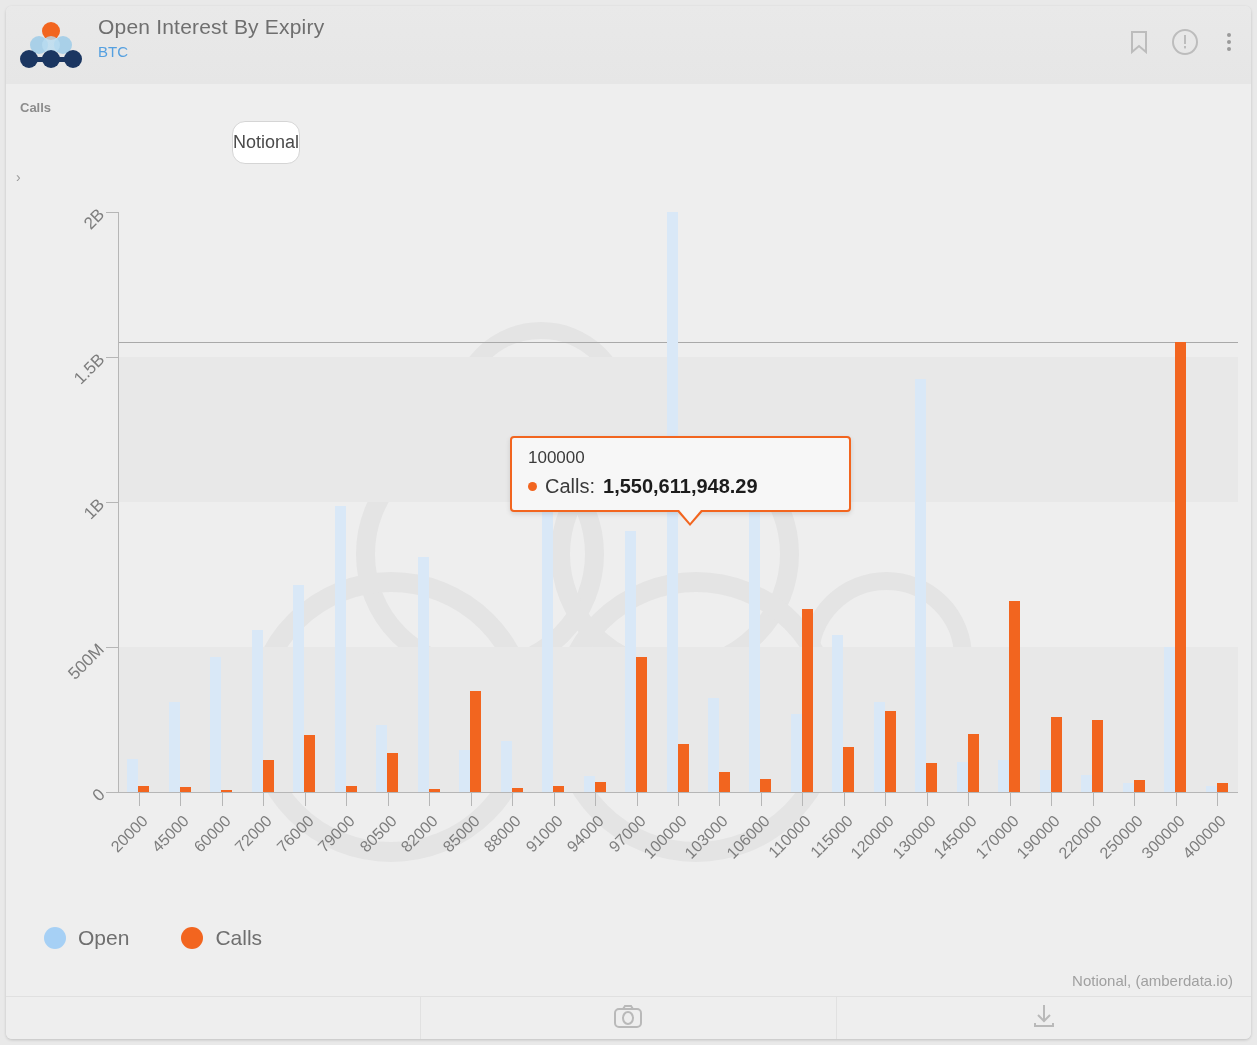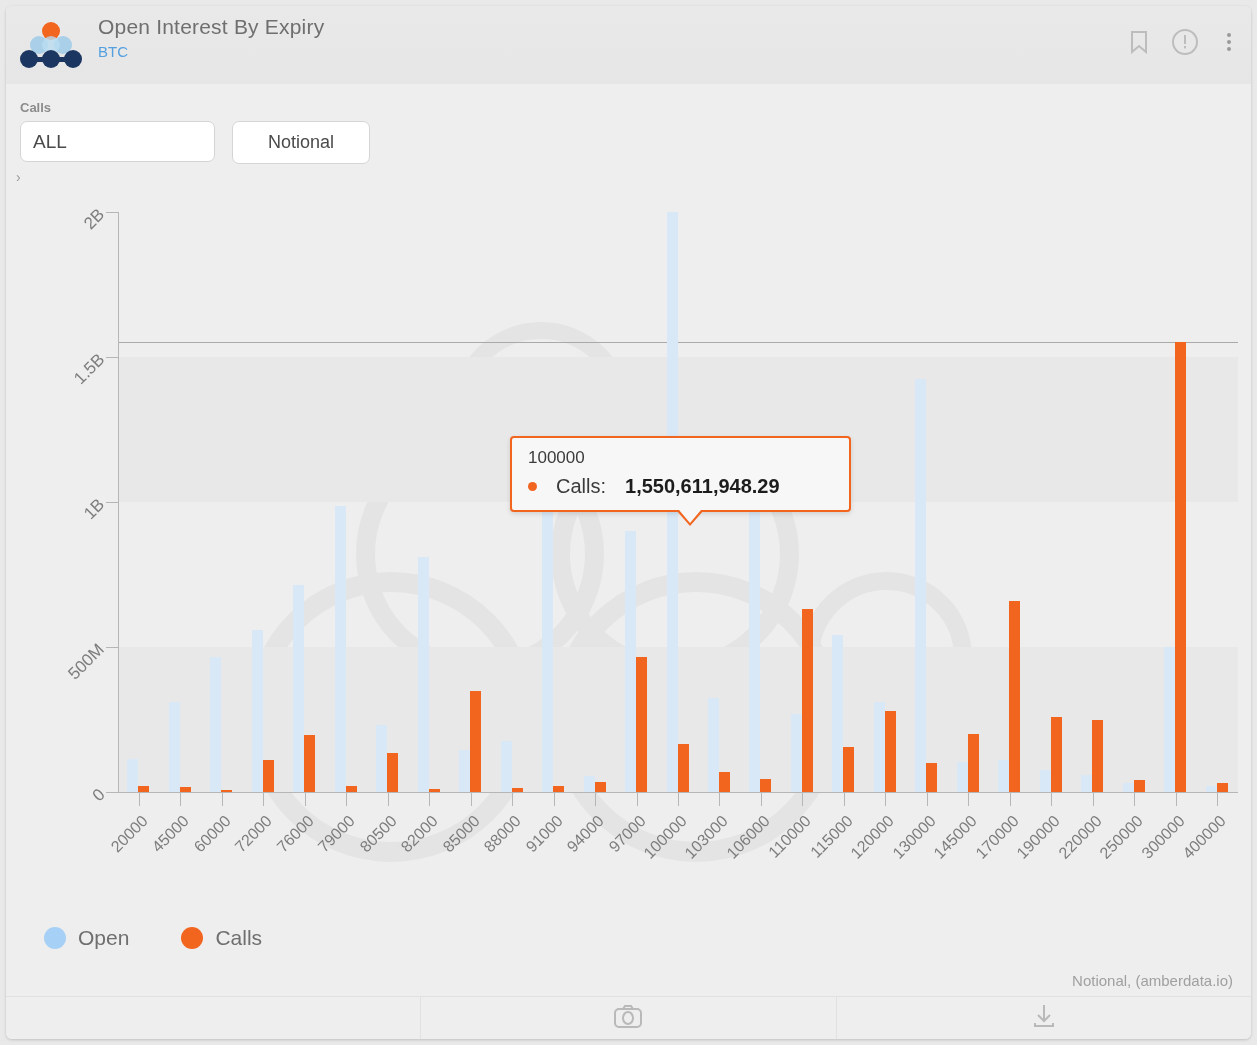--- a/index.html
+++ b/index.html
@@ -34,22 +34,22 @@
   
   .ctl{position:absolute;left:0;top:78px;width:100%;height:108px;background:#eeeeee;}
   .ctl-label{position:absolute;left:14px;top:16px;font-size:13px;font-weight:bold;color:#8c8c8c;}
   .select{
     position:absolute;left:14px;top:37px;width:195px;height:41px;
     background:#fff;border:1px solid #d5d5d5;border-radius:7px;
     font-size:19px;color:#4a4a4a;display:flex;align-items:center;padding-left:12px;
     box-sizing:border-box;cursor:pointer;
   }
   .pill{
-    position:absolute;left:226px;top:37px;height:41px;padding:0 35px;
-    background:#fff;border:1px solid #d5d5d5;border-radius:7px;
+    position:absolute;left:226px;top:37px;height:41px;padding:0 0;
+    background:#fff;border:1px solid #d5d5d5;border-radius:13px;
     font-size:18px;color:#4a4a4a;display:flex;align-items:center;cursor:pointer;
   }
   .expander{position:absolute;left:10px;top:166px;font-size:14px;color:#9b9b9b;cursor:pointer;line-height:10px;}
   
   .chart{position:absolute;left:0;top:186px;width:1245px;height:720px;}
   .plot{position:absolute;left:112px;top:20px;width:1120px;height:580px;}
   .band{position:absolute;left:0;width:100%;background:#e8e8e8;}
   .axis-y{position:absolute;left:112px;top:20px;width:1px;height:580px;background:#b6b6b6;}
   .axis-x{position:absolute;left:112px;top:600px;width:1120px;height:1px;background:#b6b6b6;}
   .ytick{position:absolute;width:12px;height:1px;background:#b6b6b6;left:-12px;}
@@ -74,21 +74,21 @@
     color:#e2e2e2;letter-spacing:-2px;
   }
   .ring{position:absolute;border-radius:50%;border-style:solid;border-color:#e4e4e4;background:transparent;}
   
   .tip{
     position:absolute;left:504px;top:244px;width:341px;
     background:#f7f7f7;border:2px solid #f2651f;border-radius:4px;
     box-shadow:0 2px 5px rgba(0,0,0,.12);padding:10px 16px 12px 16px;box-sizing:border-box;
   }
   .tip-title{font-size:17px;color:#3b3b3b;}
-  .tip-row{display:flex;align-items:center;gap:19px;margin-top:7px;}
+  .tip-row{display:flex;align-items:center;gap:8px;margin-top:7px;}
   .tip-dot{width:9px;height:9px;border-radius:50%;background:#f2651f;flex:0 0 auto;}
   .tip-key{font-size:20px;color:#3b3b3b;}
   .tip-val{font-size:20px;color:#1c1c1c;font-weight:bold;}
   .tip-arrow{position:absolute;left:164px;top:100%;width:0;height:0;
     border-left:14px solid transparent;border-right:14px solid transparent;border-top:16px solid #f2651f;}
   .tip-arrow:after{content:"";position:absolute;left:-11px;top:-16px;width:0;height:0;
     border-left:11px solid transparent;border-right:11px solid transparent;border-top:13px solid #f7f7f7;}
   
   .legend{position:absolute;left:38px;top:920px;display:flex;gap:52px;align-items:center;}
   .lg{display:flex;align-items:center;gap:12px;cursor:pointer;}
@@ -141,21 +141,20 @@
       <span class="kebab">
           <i></i>
           <i></i>
           <i></i>
         </span>
     </div>
   </div>
 
   <div class="ctl">
     <div class="ctl-label">Calls</div>
-    <div class="select">ALL</div>
     <div class="pill">Notional</div>
   </div>
   <div class="expander">›</div>
 
   <div class="chart">
 
     <div class="wm">
       <div class="ring" style="left:444px;top:130px;width:148px;height:148px;border-width:17px;"></div>
       <div class="ring" style="left:350px;top:238px;width:210px;height:210px;border-width:19px;"></div>
       <div class="ring" style="left:545px;top:238px;width:210px;height:210px;border-width:19px;"></div>

